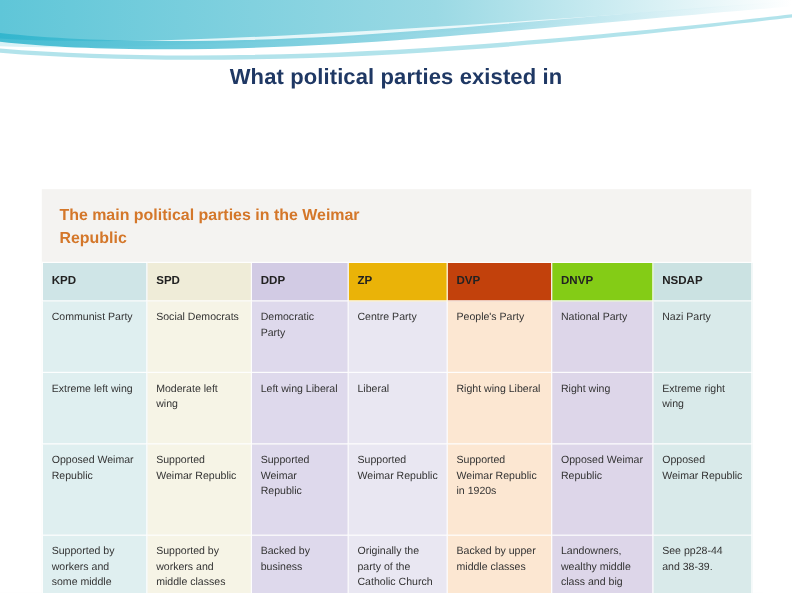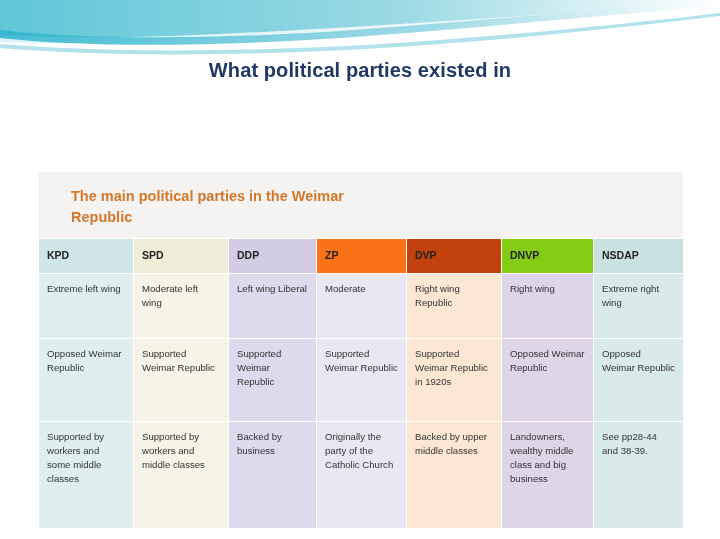--- a/index.html
+++ b/index.html
@@ -47,21 +47,21 @@
     top: 172px;
     width: 645px;
     background: #f4f3f1;
     padding: 0;
   }
   .card-heading {
     color: #d4772a;
     font-size: 14.5px;
     font-weight: bold;
     line-height: 1.45;
-    padding: 14px 0 10px 33px;
+    padding: 14px 0 10px 16px;
     width: 280px;
   }
 
   table.parties {
     border-collapse: collapse;
     width: 645px;
     table-layout: fixed;
   }
   table.parties td, table.parties th {
     vertical-align: top;
@@ -92,21 +92,21 @@
   .c1 { background: #f6f4e6; }
   .c2 { background: #ded9ec; }
   .c3 { background: #e9e7f2; }
   .c4 { background: #fce7d2; }
   .c5 { background: #ddd6e9; }
   .c6 { background: #d9eaea; }
 
   .c0h { background: #cfe5e7; }
   .c1h { background: #efecd8; }
   .c2h { background: #d2cbe4; }
-  .c3h { background: #f97316; }
+  .c3h { background: #eab308; }
   .c4h { background: #c2410c; }
   .c5h { background: #84cc16; }
   .c6h { background: #cbe2e2; }
 </style>
 </head>
 <body>
 
 <div class="header-deco">
   <svg width="720" height="58" viewBox="0 0 720 58" xmlns="http://www.w3.org/2000/svg">
     <defs>
@@ -156,26 +156,35 @@
         <th class="c0h">KPD</th>
         <th class="c1h">SPD</th>
         <th class="c2h">DDP</th>
         <th class="c3h">ZP</th>
         <th class="c4h">DVP</th>
         <th class="c5h">DNVP</th>
         <th class="c6h">NSDAP</th>
       </tr>
     </thead>
     <tbody>
+      <tr class="r1">
+        <td class="c0">Communist Party</td>
+        <td class="c1">Social Democrats</td>
+        <td class="c2">Democratic Party</td>
+        <td class="c3">Centre Party</td>
+        <td class="c4">People's Party</td>
+        <td class="c5">National Party</td>
+        <td class="c6">Nazi Party</td>
+      </tr>
       <tr class="r2">
         <td class="c0">Extreme left wing</td>
         <td class="c1">Moderate left wing</td>
         <td class="c2">Left wing Liberal</td>
-        <td class="c3">Moderate</td>
-        <td class="c4">Right wing Republic</td>
+        <td class="c3">Liberal</td>
+        <td class="c4">Right wing Liberal</td>
         <td class="c5">Right wing</td>
         <td class="c6">Extreme right wing</td>
       </tr>
       <tr class="r3">
         <td class="c0">Opposed Weimar Republic</td>
         <td class="c1">Supported Weimar Republic</td>
         <td class="c2">Supported Weimar Republic</td>
         <td class="c3">Supported Weimar Republic</td>
         <td class="c4">Supported Weimar Republic in 1920s</td>
         <td class="c5">Opposed Weimar Republic</td>

